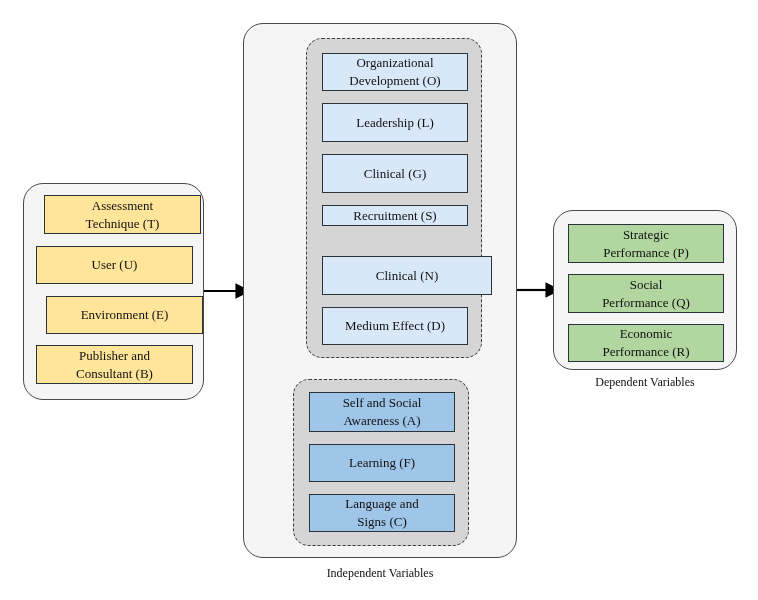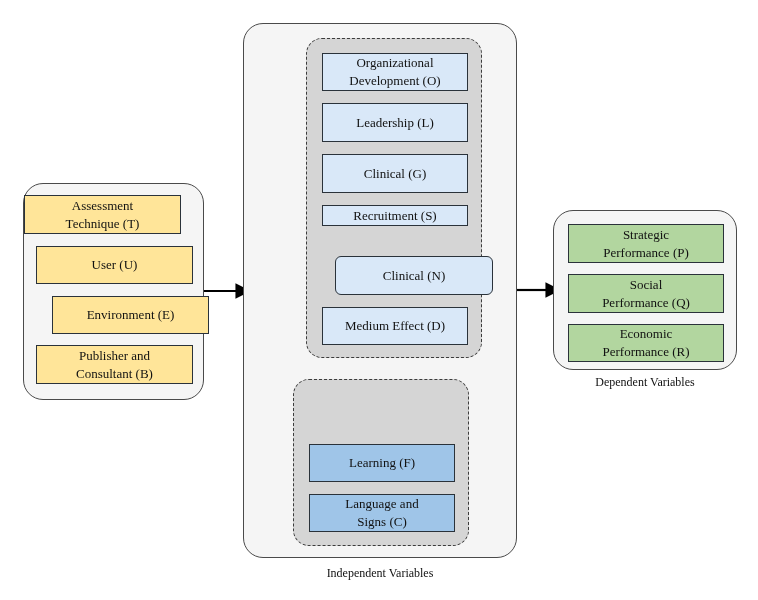--- a/index.html
+++ b/index.html
@@ -75,39 +75,41 @@
     <path d="M203 291 H237" fill="none" stroke="#000" stroke-width="2.2" marker-end="url(#arr)"></path>
 
     <path d="M517 290 H547" fill="none" stroke="#000" stroke-width="2.2" marker-end="url(#arr)"></path>
 
     <path d="M286 198 H268 V457 H286" fill="none" stroke="#000" stroke-width="2.2" stroke-linecap="square" marker-start="url(#arr)" marker-end="url(#arr)"></path>
 
     <path d="M474 200 H490 V455 H474" fill="none" stroke="#000" stroke-width="2.2" stroke-linecap="square" marker-start="url(#arr)" marker-end="url(#arr)"></path>
   </svg>
 
   <div class="panel" style="left:23px; top:183px; width:181px; height:217px;">
-    <div class="node yellow" style="left:0; top:11px;  width:157px; height:39px;">Assessment
+    <div class="node yellow" style="left:20px; top:11px;  width:157px; height:39px;">Assessment
 Technique (T)</div>
     <div class="node yellow" style="left:12px; top:62px;  width:157px; height:38px;">User (U)</div>
-    <div class="node yellow" style="left:28px; top:112px; width:157px; height:38px;">Environment (E)</div>
+    <div class="node yellow" style="left:22px; top:112px; width:157px; height:38px;">Environment (E)</div>
     <div class="node yellow" style="left:12px; top:161px; width:157px; height:39px;">Publisher and
 Consultant (B)</div>
   </div>
 
   <div class="panel" style="left:243px; top:23px; width:274px; height:535px;">
     <div class="group" style="left:49px; top:14px; width:176px; height:320px;margin-left:13px;">
       <div class="node lightblue" style="left:15px; top:14px;  width:146px; height:38px;">Organizational
 Development (O)</div>
       <div class="node lightblue" style="left:15px; top:64px;  width:146px; height:39px;">Leadership (L)</div>
       <div class="node lightblue" style="left:15px; top:115px; width:146px; height:39px;">Clinical (G)</div>
       <div class="node lightblue" style="left:15px; top:166px; width:146px; height:21px;">Recruitment (S)</div>
-      <div class="node lightblue" style="left:28px; top:217px; width:158px; height:39px;border-radius:6px;">Clinical (N)</div>
+      <div class="node lightblue" style="left:15px; top:217px; width:170px; height:39px;">Clinical (N)</div>
       <div class="node lightblue" style="left:15px; top:268px; width:146px; height:38px;">Medium Effect (D)</div>
     </div>
     <div class="group" style="left:49px; top:355px; width:176px; height:167px;">
+      <div class="node darkblue" style="left:15px; top:12px;  width:146px; height:40px;">Self and Social
+Awareness (A)</div>
       <div class="node darkblue" style="left:15px; top:64px;  width:146px; height:38px;">Learning (F)</div>
       <div class="node darkblue" style="left:15px; top:114px; width:146px; height:38px;">Language and
 Signs (C)</div>
     </div>
   </div>
   <div class="caption" style="left:243px; top:566px; width:274px;">Independent Variables</div>
 
   <div class="panel" style="left:553px; top:210px; width:184px; height:160px;">
     <div class="node green" style="left:14px; top:13px;  width:156px; height:39px;">Strategic
 Performance (P)</div>

